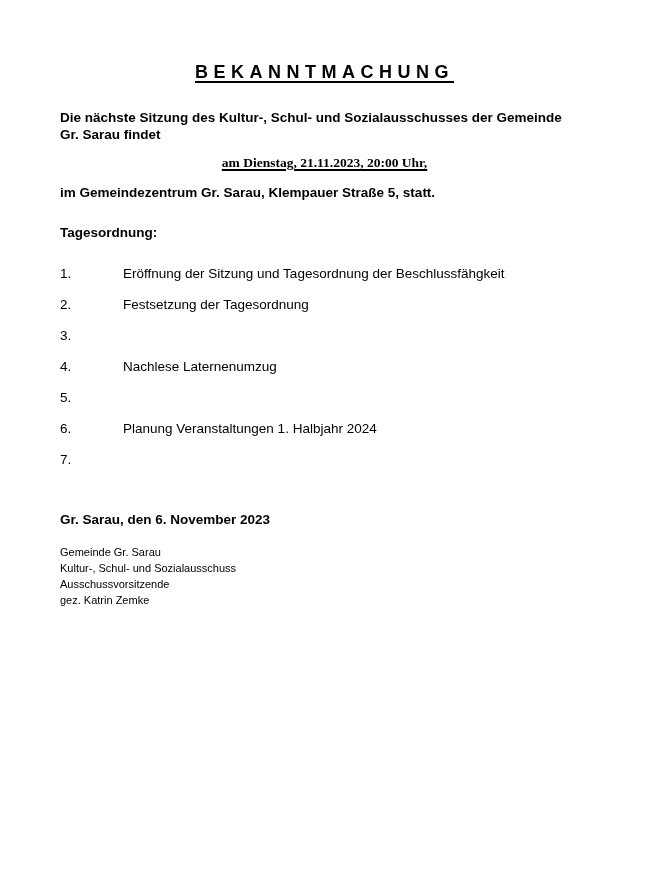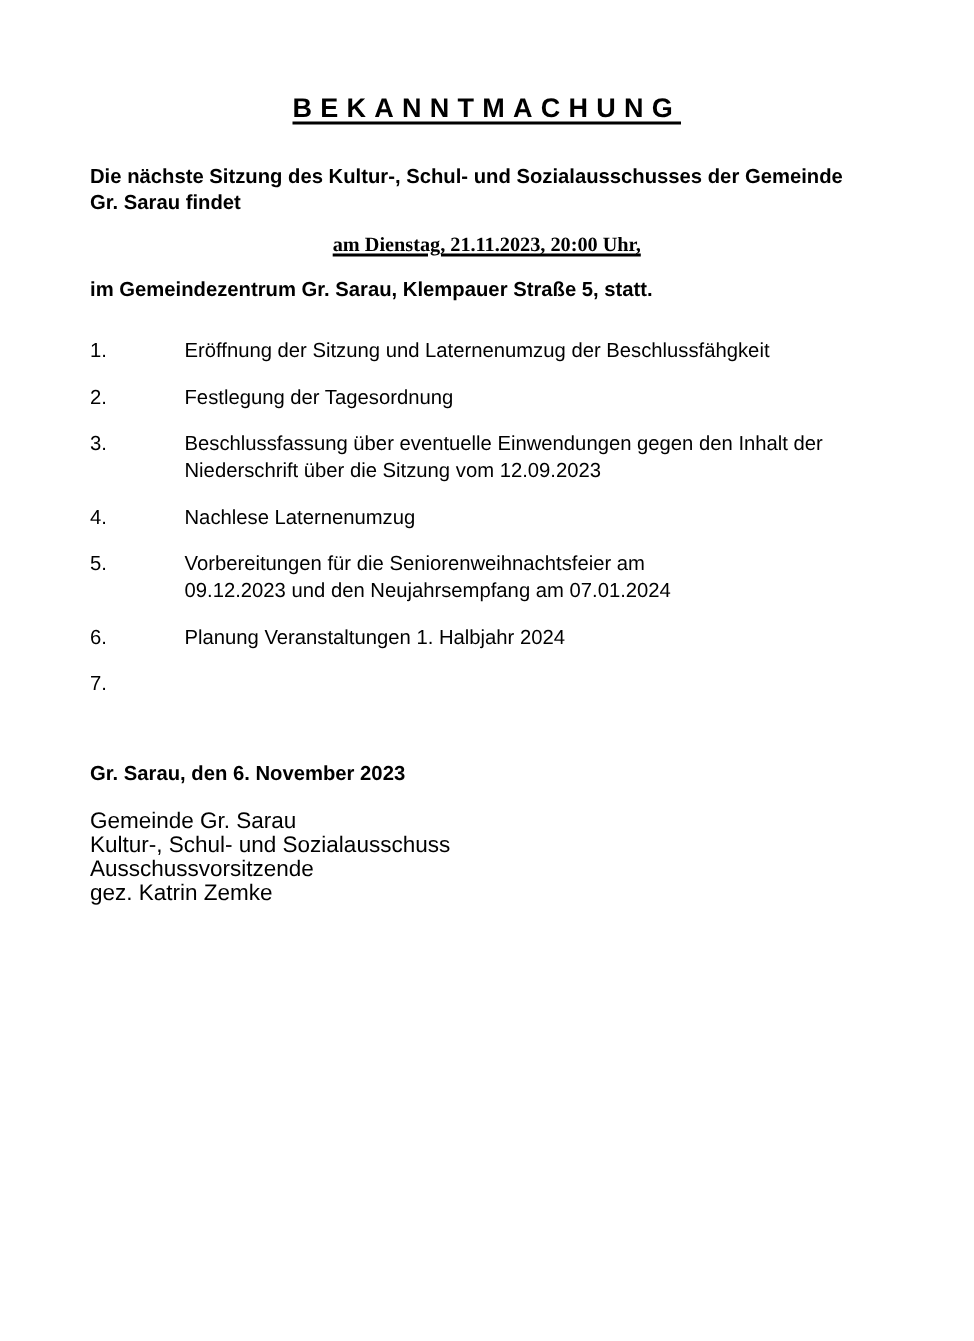--- a/index.html
+++ b/index.html
@@ -85,64 +85,61 @@
     white-space: pre-line;
   }
   .place-date {
     margin: 43px 0 16px 0;
     font-size: 13.5px;
     line-height: 16px;
     font-weight: bold;
   }
   .signature {
     margin: 16px 0 0 0;
-    font-size: 15px;
+    font-size: 11px;
     line-height: 16px;
   }
   .signature p {
     margin: 0;
   }
 </style>
 </head>
 <body>
 
 <div class="page">
 
   <h1 class="title">BEKANNTMACHUNG</h1>
 
   <p class="intro">Die nächste Sitzung des Kultur-, Schul- und Sozialausschusses der Gemeinde
 Gr. Sarau findet</p>
 
   <p class="date-line">am Dienstag, 21.11.2023, 20:00 Uhr,</p>
 
   <p class="location-line">im Gemeindezentrum Gr. Sarau, Klempauer Straße 5, statt.</p>
 
+  <h2 class="agenda-heading">Tagesordnung:</h2>
 
   <ol class="agenda">
     <li class="agenda-item">
       <span class="agenda-num">1.</span>
-      <span class="agenda-text">Eröffnung der Sitzung und Laternenumzug der Beschlussfähgkeit</span>
+      <span class="agenda-text">Eröffnung der Sitzung und Tagesordnung der Beschlussfähgkeit</span>
     </li>
     <li class="agenda-item">
       <span class="agenda-num">2.</span>
-      <span class="agenda-text">Festlegung der Tagesordnung</span>
+      <span class="agenda-text">Festsetzung der Tagesordnung</span>
     </li>
     <li class="agenda-item">
       <span class="agenda-num">3.</span>
-      <span class="agenda-text">Beschlussfassung über eventuelle Einwendungen gegen den Inhalt der
-Niederschrift über die Sitzung vom 12.09.2023</span>
     </li>
     <li class="agenda-item">
       <span class="agenda-num">4.</span>
       <span class="agenda-text">Nachlese Laternenumzug</span>
     </li>
     <li class="agenda-item">
       <span class="agenda-num">5.</span>
-      <span class="agenda-text">Vorbereitungen für die Seniorenweihnachtsfeier am
-09.12.2023 und den Neujahrsempfang am 07.01.2024</span>
     </li>
     <li class="agenda-item">
       <span class="agenda-num">6.</span>
       <span class="agenda-text">Planung Veranstaltungen 1. Halbjahr 2024</span>
     </li>
     <li class="agenda-item">
       <span class="agenda-num">7.</span>
     </li>
   </ol>
 

